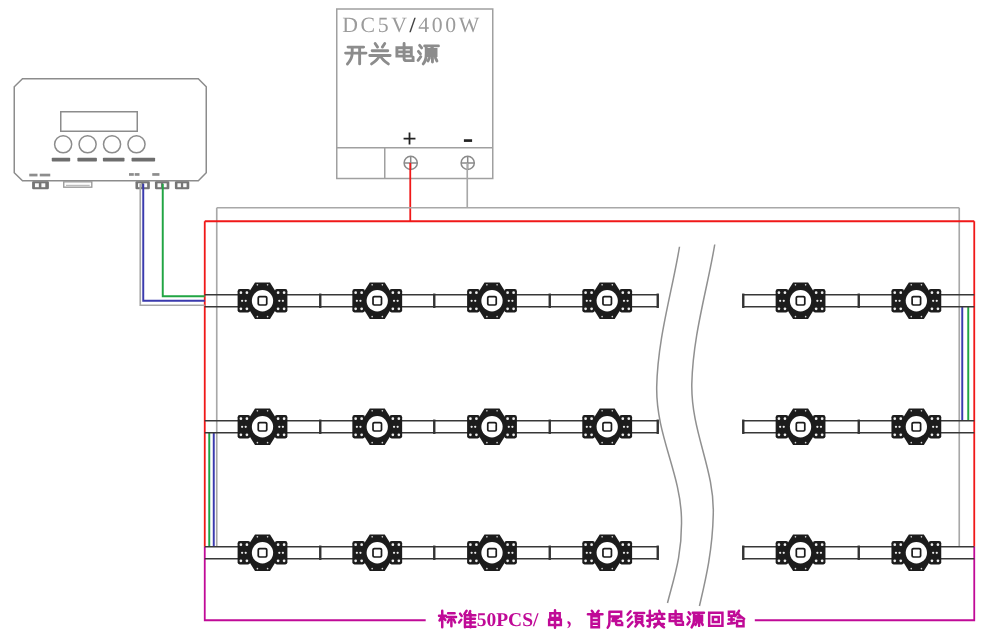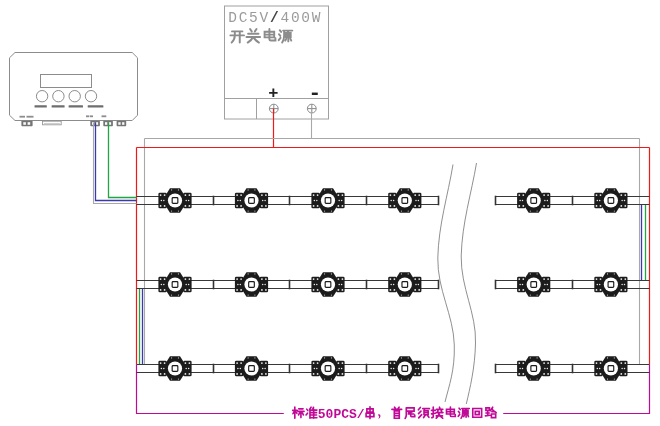--- a/index.html
+++ b/index.html
@@ -1,16 +1,16 @@
 <!DOCTYPE html>
 <html><head>
 <meta charset="utf-8">
 <style>
 html,body{margin:0;padding:0;background:#fff;}
-#stage{position:relative;width:660px;height:426px;overflow:hidden;font-family:Liberation Mono, monospace;}
+#stage{position:relative;width:660px;height:426px;overflow:hidden;font-family:Liberation Serif, serif;}
 </style>
 </head>
 <body>
 <div id="stage">
 <svg width="660" height="426" viewBox="0 0 660 426">
 <defs>
 <g id="mod">
   <path d="M-5,-12.2 L5,-12.2 L9.4,-5.2 L9.4,5.2 L5,12.2 L-5,12.2 L-9.4,5.2 L-9.4,-5.2 Z" fill="#1c1c1c"></path>
   <rect x="-16.6" y="-7.8" width="8.4" height="15.6" rx="1.4" fill="#1c1c1c"></rect>
   <rect x="8.2" y="-7.8" width="8.4" height="15.6" rx="1.4" fill="#1c1c1c"></rect>

